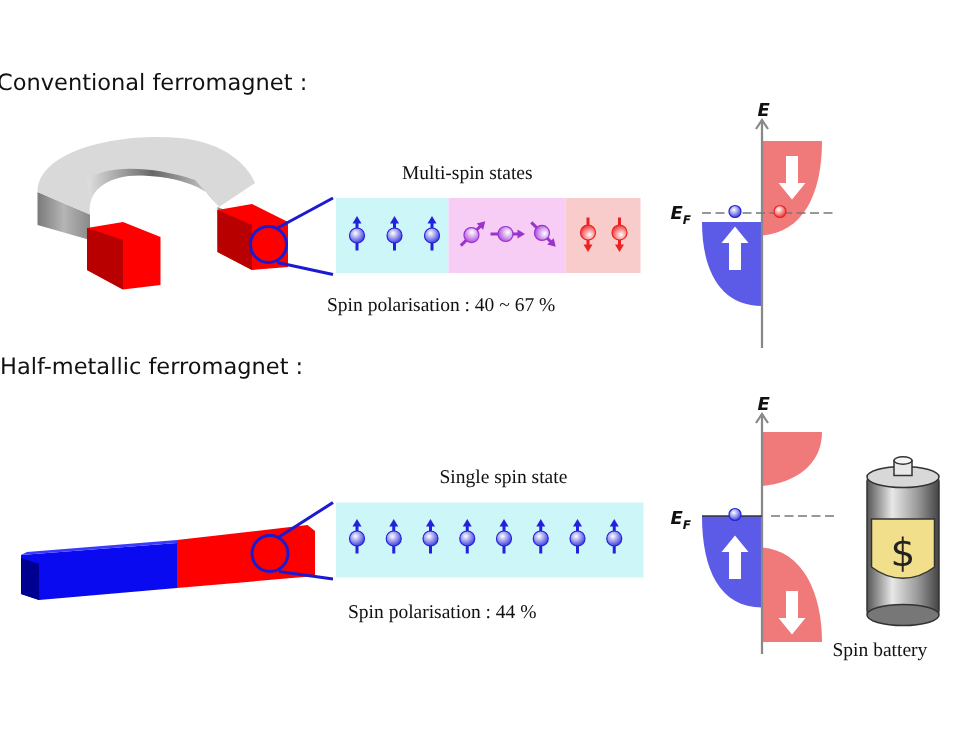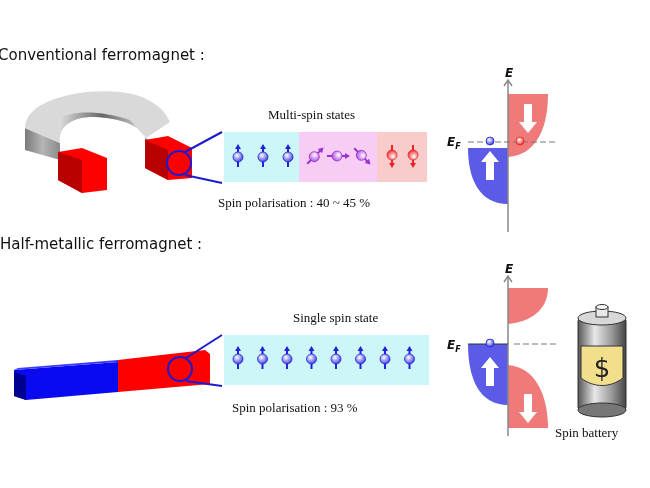--- a/index.html
+++ b/index.html
@@ -11,23 +11,23 @@
     .small-label { font-size: 12px; }
     svg { position: absolute; left: 0; top: 0; }
   </style>
 </head>
 <body>
 
 <div class="txt section-title" style="left:-2px; top:46px;">Conventional ferromagnet :</div>
 <div class="txt section-title" style="left:0px; top:235px;">Half-metallic ferromagnet :</div>
 
 <div class="txt caption" style="left:268px; top:107px;">Multi-spin states</div>
-<div class="txt caption" style="left:218px; top:195px;">Spin polarisation : 40 ~ 45 %</div>
+<div class="txt caption" style="left:218px; top:195px;">Spin polarisation : 40 ~ 67 %</div>
 <div class="txt caption" style="left:266px; top:310px;margin-left:27px;">Single spin state</div>
-<div class="txt caption" style="left:232px; top:400px;">Spin polarisation : 93 %</div>
+<div class="txt caption" style="left:232px; top:400px;">Spin polarisation : 44 %</div>
 <div class="txt caption" style="left:555px; top:425px;">Spin battery</div>
 
 <div class="txt small-label" style="left:505px; top:66px; font-style:italic; font-weight:bold;"><span>E</span></div>
 <div class="txt small-label" style="left:447px; top:135px; font-style:italic; font-weight:bold;"><span>E</span><sub style="font-size:8px">F</sub></div>
 <div class="txt small-label" style="left:505px; top:262px; font-style:italic; font-weight:bold;"><span>E</span></div>
 <div class="txt small-label" style="left:447px; top:338px; font-style:italic; font-weight:bold;"><span>E</span><sub style="font-size:8px">F</sub></div>
 
 <svg width="650" height="488" viewBox="0 0 650 488">
   <defs>
     <linearGradient id="gray-side" x1="0" y1="0" x2="1" y2="0">

